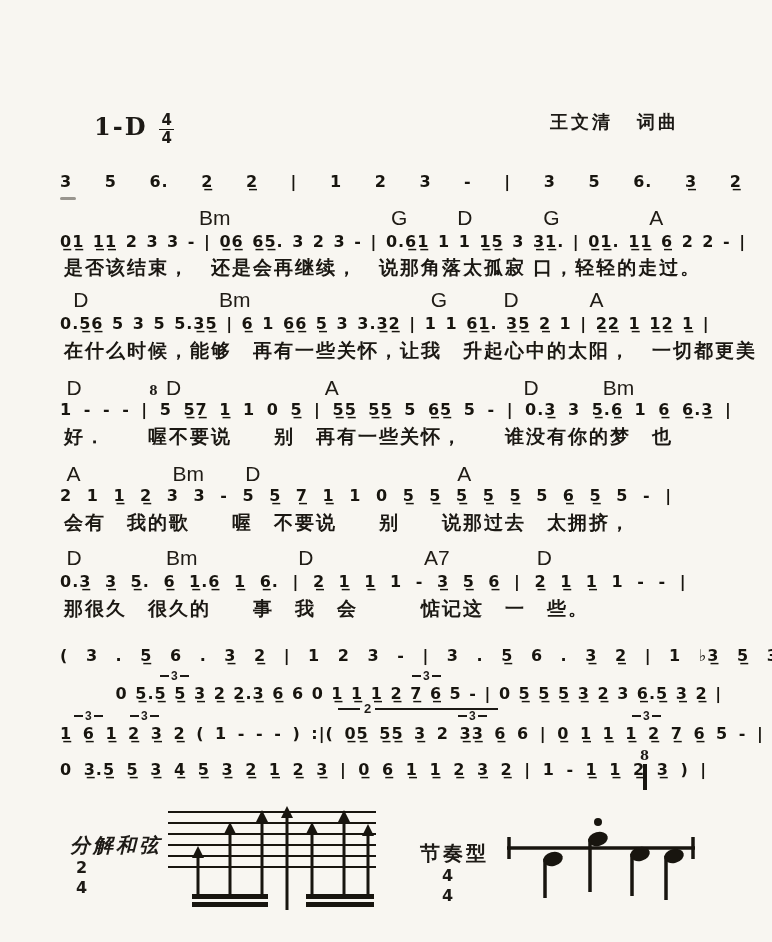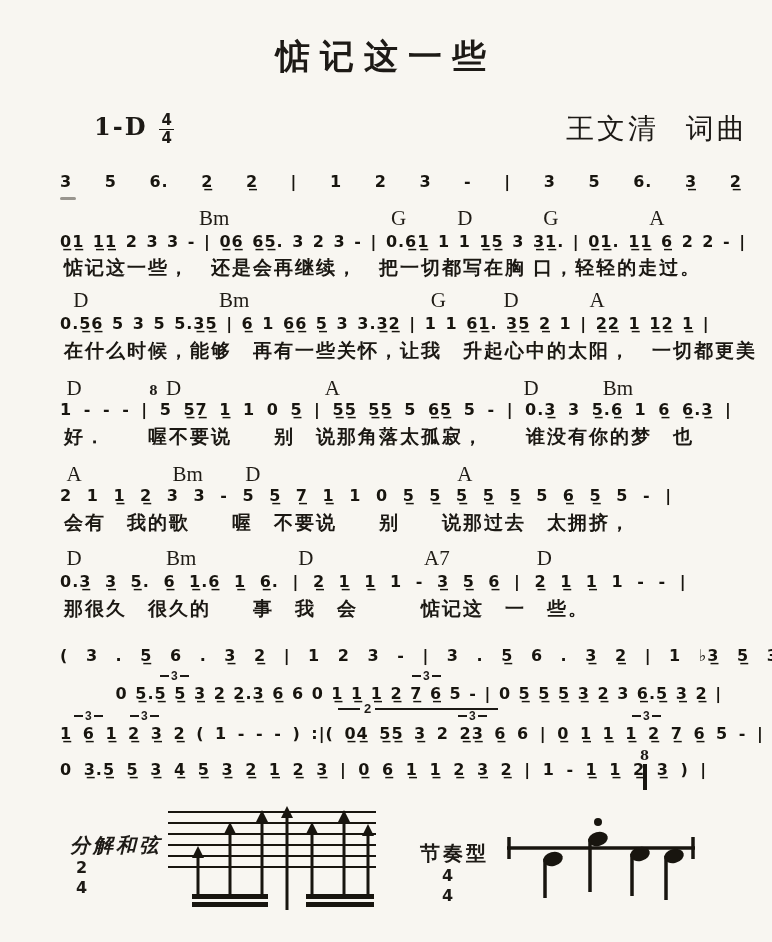--- a/index.html
+++ b/index.html
@@ -10,34 +10,34 @@
   }
   .title{
     position:absolute;top:34px;left:0;right:0;text-align:center;
     font-size:34px;font-weight:bold;letter-spacing:10px;
     font-family:"DejaVu Sans",sans-serif;
   }
   .keyblock{position:absolute;left:94px;top:112px;display:flex;gap:12px;align-items:flex-start;}
   .keylabel{font-size:24px;font-weight:bold;font-family:"DejaVu Serif",serif;letter-spacing:2px;}
   .timesig{display:inline-flex;flex-direction:column;align-items:center;font-size:15px;line-height:1.1;font-weight:bold;font-family:"DejaVu Sans",sans-serif;}
   .timesig .top{border-bottom:1px solid #1d1a16;padding:0 2px;}
-  .credit1{position:absolute;left:550px;top:110px;font-size:28px;font-weight:normal;word-spacing:16px;letter-spacing:3px;margin-left:16px;}
+  .credit1{position:absolute;left:550px;top:110px;font-size:18px;font-weight:bold;word-spacing:16px;letter-spacing:3px;}
   .credit2{position:absolute;left:550px;top:139px;font-size:22px;font-weight:bold;word-spacing:22px;letter-spacing:8px;}
   .notes{
     position:absolute;left:60px;white-space:pre;
     font-family:"DejaVu Sans",sans-serif;font-weight:bold;
     font-size:16px;letter-spacing:1px;color:#18150f;
   }
   .lyrics{
     position:absolute;left:64px;white-space:pre;
     font-size:19px;font-weight:bold;letter-spacing:2px;color:#1b1813;
   }
   .chordrow{position:absolute;left:60px;right:50px;height:24px;}
   .chord{
-    position:absolute;top:0;font-family:Liberation Serif, serif;
+    position:absolute;top:0;font-family:Liberation Sans, sans-serif;
     font-size:21px;color:#201c16;
   }
   .octmark{position:absolute;top:8px;font-size:12px;font-weight:bold;font-family:"DejaVu Serif",serif;}
   .linewrap{position:absolute;left:60px;right:50px;}
   .tuplet{position:absolute;top:-15px;font-size:12px;font-weight:bold;display:flex;align-items:center;gap:2px;}
   .tuplet::before,.tuplet::after{content:"";width:9px;height:1.5px;background:#1d1a16;display:inline-block;}
   .bracket2{position:absolute;left:338px;top:701px;width:160px;display:flex;align-items:center;font-size:13px;font-weight:bold;}
   .bracket2 .bl{width:22px;height:2px;background:#1d1a16;margin-right:4px;}
   .bracket2 .br{flex:1;height:2px;background:#1d1a16;margin-left:4px;}
   .endmark{position:absolute;left:640px;top:748px;text-align:center;font-weight:bold;font-size:13px;font-family:"DejaVu Serif",serif;}
@@ -47,21 +47,20 @@
   .ftime{position:absolute;font-size:16px;font-weight:bold;line-height:1.25;text-align:center;font-family:"DejaVu Sans",sans-serif;}
   svg{position:absolute;overflow:visible;}
   .ink{stroke:#18150f;fill:none;}
   .inkfill{fill:#18150f;stroke:none;}
 </style>
 </head>
 <body>
 
 <div class="sheet">
 
-  <div class="title">惦记这一些</div>
 
   <div class="keyblock">
     <span class="keylabel">1-D</span>
     <span class="timesig">
       <span class="top">4</span>
       <span>4</span>
     </span>
   </div>
 
   <div class="credit1">王文清 词曲</div>
@@ -70,42 +69,42 @@
   <div class="smudge"></div>
 
   <div class="chordrow" style="top:206px;">
     <span class="chord" style="left:21%;">Bm</span>
     <span class="chord" style="left:50%;">G</span>
     <span class="chord" style="left:60%;">D</span>
     <span class="chord" style="left:73%;">G</span>
     <span class="chord" style="left:89%;">A</span>
   </div>
   <div class="notes" style="top:232px;word-spacing:2px;">0̲1̲ 1̲1̲ 2 3 3 - | 0̲6̲ 6̲5̲. 3 2 3 - | 0.6̲1̲ 1 1 1̲5̲ 3 3̲1̲. | 0̲1̲. 1̲1̲ 6̲ 2 2 - |</div>
-  <div class="lyrics" style="top:255px;">惦记这一些，　还是会再继续，　把一切都写在胸 口，轻轻的走过。</div>
+  <div class="lyrics" style="top:255px;">是否该结束，　还是会再继续，　说那角落太孤寂 口，轻轻的走过。</div>
 
   <div class="chordrow" style="top:288px;">
     <span class="chord" style="left:2%;">D</span>
     <span class="chord" style="left:24%;">Bm</span>
     <span class="chord" style="left:56%;">G</span>
     <span class="chord" style="left:67%;">D</span>
     <span class="chord" style="left:80%;">A</span>
   </div>
   <div class="notes" style="top:314px;word-spacing:2px;">0.5̲6̲ 5 3 5 5.3̲5̲ | 6̲ 1 6̲6̲ 5̲ 3 3.3̲2̲ | 1 1 6̲1̲. 3̲5̲ 2̲ 1 | 2̲2̲ 1̲ 1̲2̲ 1̲ |</div>
   <div class="lyrics" style="top:338px;">在什么时候，能够　再有一些关怀，让我　升起心中的太阳，　一切都更美</div>
 
   <div class="chordrow" style="top:376px;">
     <span class="chord" style="left:1%;">D</span>
     <span class="octmark" style="left:13.5%;">8</span>
     <span class="chord" style="left:16%;">D</span>
     <span class="chord" style="left:40%;">A</span>
     <span class="chord" style="left:70%;">D</span>
     <span class="chord" style="left:82%;">Bm</span>
   </div>
   <div class="notes" style="top:400px;word-spacing:5px;">1 - - - | 5 5̲7̲ 1̲ 1 0 5̲ | 5̲5̲ 5̲5̲ 5 6̲5̲ 5 - | 0.3̲ 3 5̲.6̲ 1 6̲ 6̲.3̲ |</div>
-  <div class="lyrics" style="top:424px;">好．　　喔不要说　　别　说那角落太孤寂，　　谁没有你的梦　也</div>
+  <div class="lyrics" style="top:424px;">好．　　喔不要说　　别　再有一些关怀，　　谁没有你的梦　也</div>
 
   <div class="chordrow" style="top:462px;">
     <span class="chord" style="left:1%;">A</span>
     <span class="chord" style="left:17%;">Bm</span>
     <span class="chord" style="left:28%;">D</span>
     <span class="chord" style="left:60%;">A</span>
   </div>
   <div class="notes" style="top:486px;word-spacing:8px;">2 1 1̲ 2̲ 3 3 - 5 5̲ 7̲ 1̲ 1 0 5̲ 5̲ 5̲ 5̲ 5̲ 5 6̲ 5̲ 5 - |</div>
   <div class="lyrics" style="top:510px;text-align:right;">会有　我的歌　　喔　不要说　　别　　说那过去　太拥挤，</div>
 
@@ -143,21 +142,21 @@
       </span>
     <span class="tuplet" style="left:70px;">
         <span>3</span>
       </span>
     <span class="tuplet" style="left:398px;">
         <span>3</span>
       </span>
     <span class="tuplet" style="left:572px;">
         <span>3</span>
       </span>
-    <div class="notes" style="position:static;word-spacing:4px;">1̲ 6̲ 1̲ 2̲ 3̲ 2̲ ( 1 - - - ) :|( 0̲4̲ 5̲5̲ 3̲ 2 2̲3̲ 6̲ 6 | 0̲ 1̲ 1̲ 1̲ 2̲ 7̲ 6̲ 5 - |</div>
+    <div class="notes" style="position:static;word-spacing:4px;">1̲ 6̲ 1̲ 2̲ 3̲ 2̲ ( 1 - - - ) :|( 0̲5̲ 5̲5̲ 3̲ 2 3̲3̲ 6̲ 6 | 0̲ 1̲ 1̲ 1̲ 2̲ 7̲ 6̲ 5 - |</div>
   </div>
 
   <div class="notes" style="top:760px;word-spacing:5px;">0 3̲.5̲ 5̲ 3̲ 4̲ 5̲ 3̲ 2̲ 1̲ 2̲ 3̲ | 0̲ 6̲ 1̲ 1̲ 2̲ 3̲ 2̲ | 1 - 1̲ 1̲ 2̲ 3̲ ) |</div>
 
   <div class="endmark">
     <span>8</span>
     <div class="bar"></div>
   </div>
 
   <div class="flabel" style="left:70px;top:832px;font-style:italic;">分解和弦</div>

